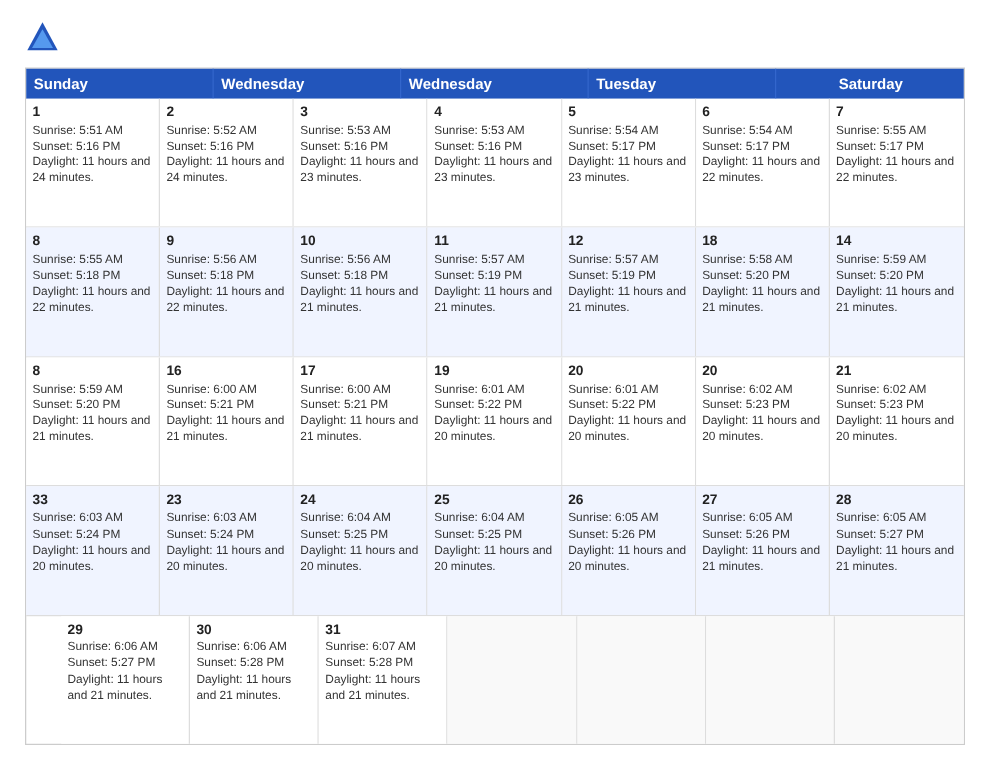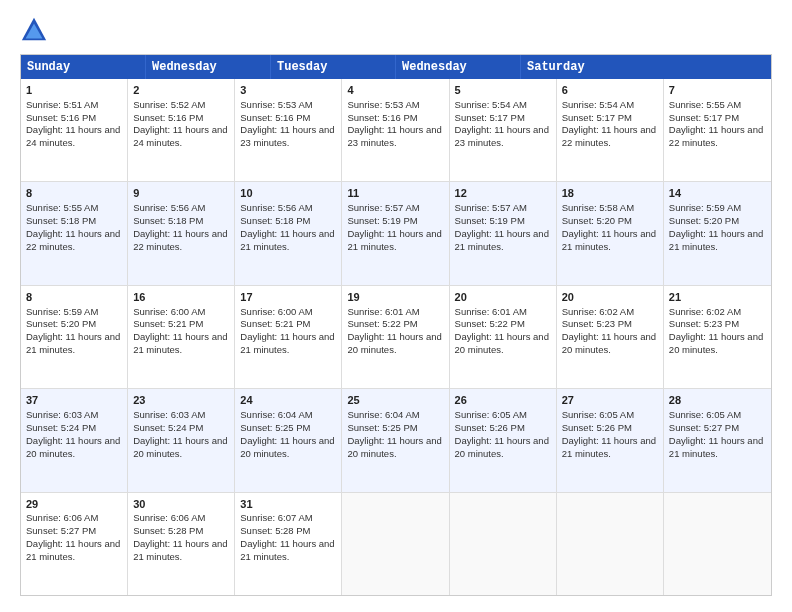--- a/index.html
+++ b/index.html
@@ -60,45 +60,44 @@
       color: #444;
     }
     .calendar {
       flex: 1;
       display: flex;
       flex-direction: column;
       border: 1px solid #ccc;
     }
     .cal-header {
       display: grid;
-      grid-template-columns: repeat(6, 1fr);
+      grid-template-columns: repeat(5, 1fr);
       background: #2255bb;
-      font-family: Liberation Mono, monospace;
     }
     .cal-header-cell {
       color: #fff;
       font-size: 12px;
       font-weight: bold;
       padding: 5px 6px;
       text-align: left;
       border-right: 1px solid #3366cc;
     }
-    .cal-header-cell:last-child { border-right: none; }
+    .cal-header-cell:last-child { border-right: none; margin-left: 44px; }
     .cal-body {
       flex: 1;
       display: flex;
       flex-direction: column;
     }
     .cal-row {
       display: grid;
       grid-template-columns: repeat(7, 1fr);
       flex: 1;
       border-bottom: 1px solid #ddd;
     }
-    .cal-row:last-child { border-bottom: none; }
+    .cal-row:last-child { border-bottom: none; margin-left: 28px; }
     .cal-cell {
       padding: 4px 5px;
       border-right: 1px solid #ddd;
       font-size: 9.5px;
       color: #333;
       line-height: 1.35;
       background: #fff;
     }
     .cal-cell:last-child { border-right: none; }
     .cal-cell.empty { background: #f9f9f9; }
@@ -129,22 +128,22 @@
     <div class="title-block">
       <div class="main-title"></div>
       <div class="subtitle"></div>
     </div>
   </div>
 
   <div class="calendar">
     <div class="cal-header" id="cal-header-row">
         <div class="cal-header-cell">Sunday</div>
         <div class="cal-header-cell">Wednesday</div>
+        <div class="cal-header-cell">Wednesday</div>
         <div class="cal-header-cell">Tuesday</div>
-        <div class="cal-header-cell">Wednesday</div>
         <div class="cal-header-cell">Saturday</div>
       </div>
     <div class="cal-body" id="cal-body">
         <div class="cal-row">
           <div class="cal-cell"><span class="day-num">1</span><span>Sunrise: 5:51 AM</span><br><span>Sunset: 5:16 PM</span><br><span>Daylight: 11 hours and 24 minutes.</span></div>
           <div class="cal-cell"><span class="day-num">2</span><span>Sunrise: 5:52 AM</span><br><span>Sunset: 5:16 PM</span><br><span>Daylight: 11 hours and 24 minutes.</span></div>
           <div class="cal-cell"><span class="day-num">3</span><span>Sunrise: 5:53 AM</span><br><span>Sunset: 5:16 PM</span><br><span>Daylight: 11 hours and 23 minutes.</span></div>
           <div class="cal-cell"><span class="day-num">4</span><span>Sunrise: 5:53 AM</span><br><span>Sunset: 5:16 PM</span><br><span>Daylight: 11 hours and 23 minutes.</span></div>
           <div class="cal-cell"><span class="day-num">5</span><span>Sunrise: 5:54 AM</span><br><span>Sunset: 5:17 PM</span><br><span>Daylight: 11 hours and 23 minutes.</span></div>
           <div class="cal-cell"><span class="day-num">6</span><span>Sunrise: 5:54 AM</span><br><span>Sunset: 5:17 PM</span><br><span>Daylight: 11 hours and 22 minutes.</span></div>
@@ -162,21 +161,21 @@
         <div class="cal-row">
           <div class="cal-cell"><span class="day-num">8</span><span>Sunrise: 5:59 AM</span><br><span>Sunset: 5:20 PM</span><br><span>Daylight: 11 hours and 21 minutes.</span></div>
           <div class="cal-cell"><span class="day-num">16</span><span>Sunrise: 6:00 AM</span><br><span>Sunset: 5:21 PM</span><br><span>Daylight: 11 hours and 21 minutes.</span></div>
           <div class="cal-cell"><span class="day-num">17</span><span>Sunrise: 6:00 AM</span><br><span>Sunset: 5:21 PM</span><br><span>Daylight: 11 hours and 21 minutes.</span></div>
           <div class="cal-cell"><span class="day-num">19</span><span>Sunrise: 6:01 AM</span><br><span>Sunset: 5:22 PM</span><br><span>Daylight: 11 hours and 20 minutes.</span></div>
           <div class="cal-cell"><span class="day-num">20</span><span>Sunrise: 6:01 AM</span><br><span>Sunset: 5:22 PM</span><br><span>Daylight: 11 hours and 20 minutes.</span></div>
           <div class="cal-cell"><span class="day-num">20</span><span>Sunrise: 6:02 AM</span><br><span>Sunset: 5:23 PM</span><br><span>Daylight: 11 hours and 20 minutes.</span></div>
           <div class="cal-cell"><span class="day-num">21</span><span>Sunrise: 6:02 AM</span><br><span>Sunset: 5:23 PM</span><br><span>Daylight: 11 hours and 20 minutes.</span></div>
         </div>
         <div class="cal-row">
-          <div class="cal-cell alt-row"><span class="day-num">37</span><span>Sunrise: 6:03 AM</span><br><span>Sunset: 5:24 PM</span><br><span>Daylight: 11 hours and 20 minutes.</span></div>
+          <div class="cal-cell alt-row"><span class="day-num">33</span><span>Sunrise: 6:03 AM</span><br><span>Sunset: 5:24 PM</span><br><span>Daylight: 11 hours and 20 minutes.</span></div>
           <div class="cal-cell alt-row"><span class="day-num">23</span><span>Sunrise: 6:03 AM</span><br><span>Sunset: 5:24 PM</span><br><span>Daylight: 11 hours and 20 minutes.</span></div>
           <div class="cal-cell alt-row"><span class="day-num">24</span><span>Sunrise: 6:04 AM</span><br><span>Sunset: 5:25 PM</span><br><span>Daylight: 11 hours and 20 minutes.</span></div>
           <div class="cal-cell alt-row"><span class="day-num">25</span><span>Sunrise: 6:04 AM</span><br><span>Sunset: 5:25 PM</span><br><span>Daylight: 11 hours and 20 minutes.</span></div>
           <div class="cal-cell alt-row"><span class="day-num">26</span><span>Sunrise: 6:05 AM</span><br><span>Sunset: 5:26 PM</span><br><span>Daylight: 11 hours and 20 minutes.</span></div>
           <div class="cal-cell alt-row"><span class="day-num">27</span><span>Sunrise: 6:05 AM</span><br><span>Sunset: 5:26 PM</span><br><span>Daylight: 11 hours and 21 minutes.</span></div>
           <div class="cal-cell alt-row"><span class="day-num">28</span><span>Sunrise: 6:05 AM</span><br><span>Sunset: 5:27 PM</span><br><span>Daylight: 11 hours and 21 minutes.</span></div>
         </div>
         <div class="cal-row">
           <div class="cal-cell"><span class="day-num">29</span><span>Sunrise: 6:06 AM</span><br><span>Sunset: 5:27 PM</span><br><span>Daylight: 11 hours and 21 minutes.</span></div>
           <div class="cal-cell"><span class="day-num">30</span><span>Sunrise: 6:06 AM</span><br><span>Sunset: 5:28 PM</span><br><span>Daylight: 11 hours and 21 minutes.</span></div>

